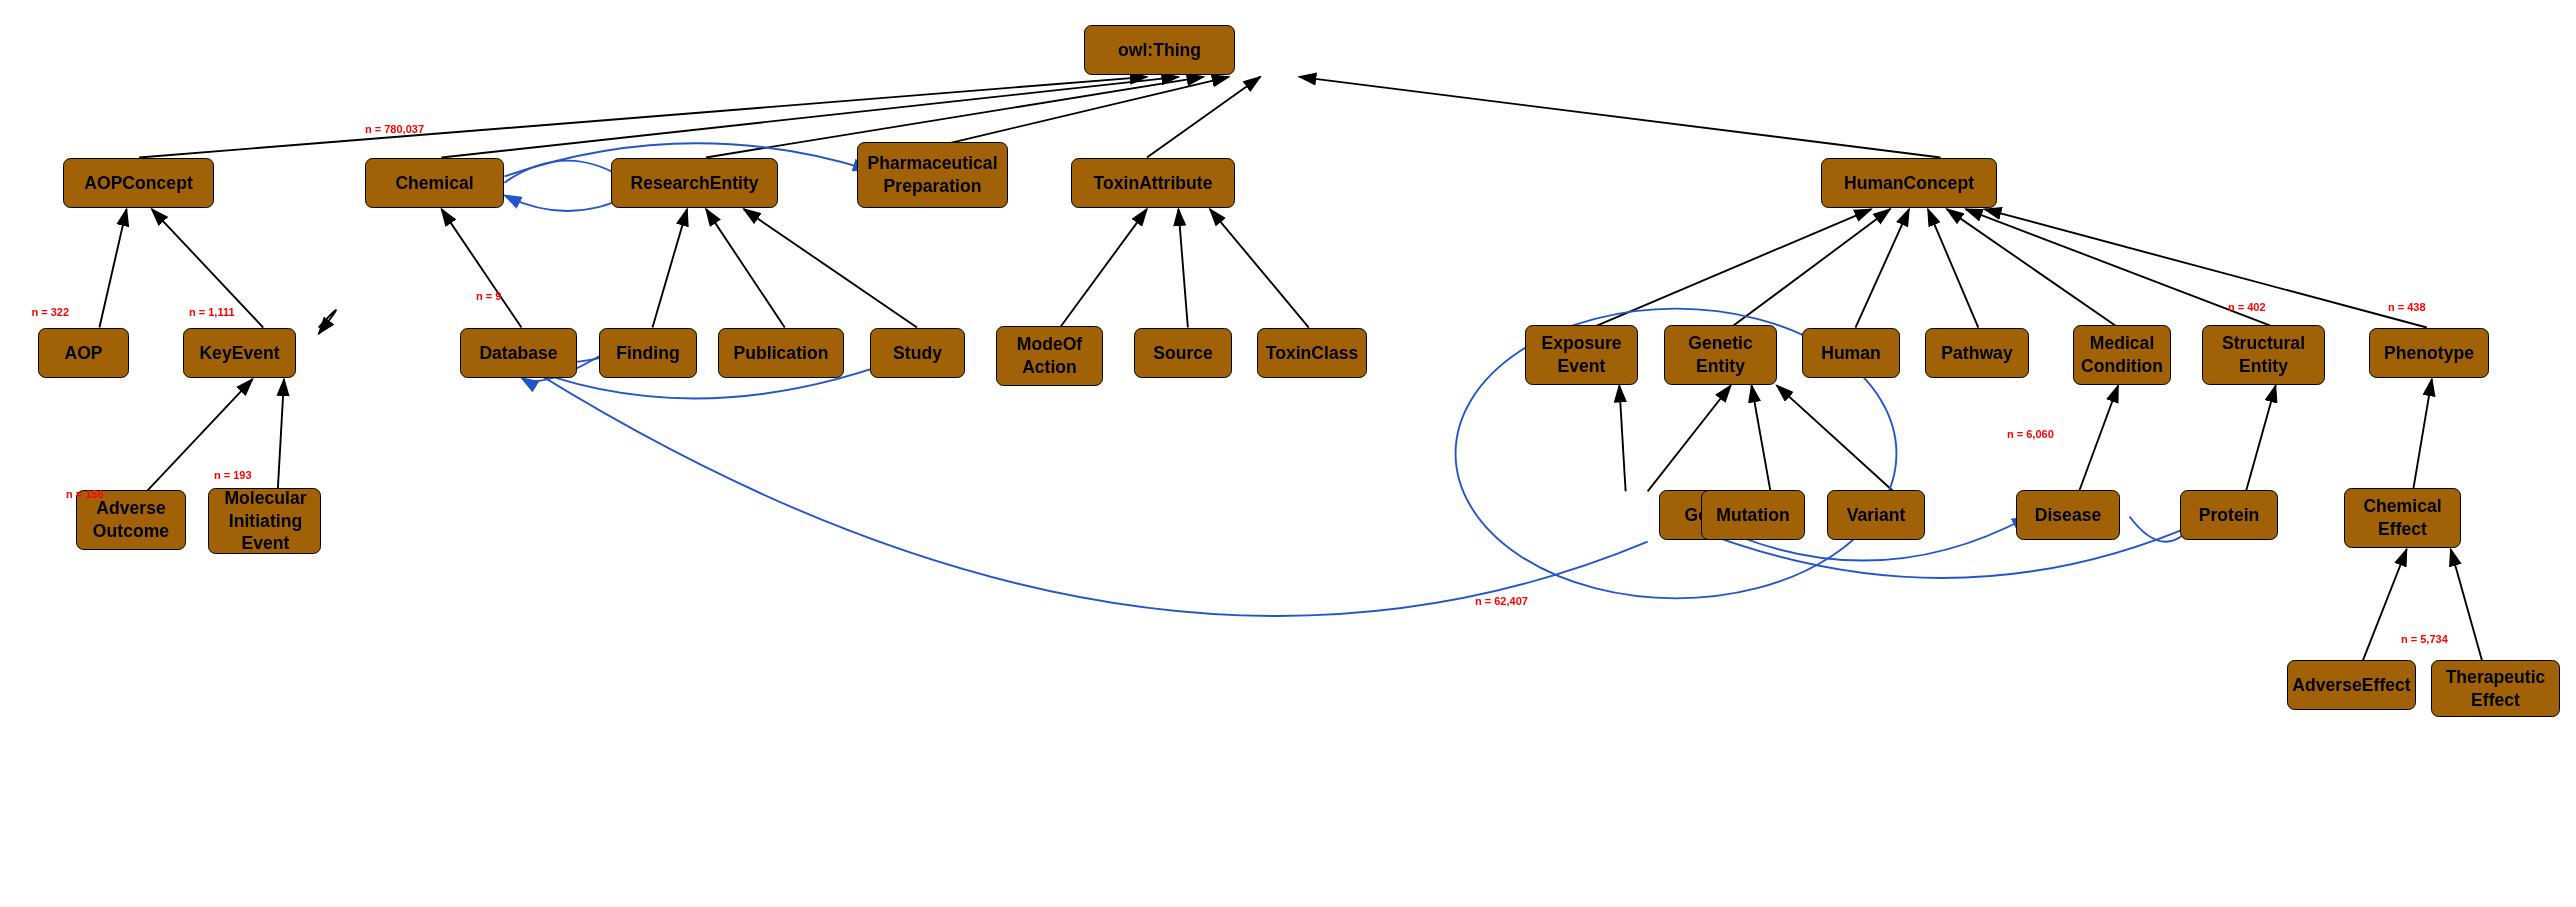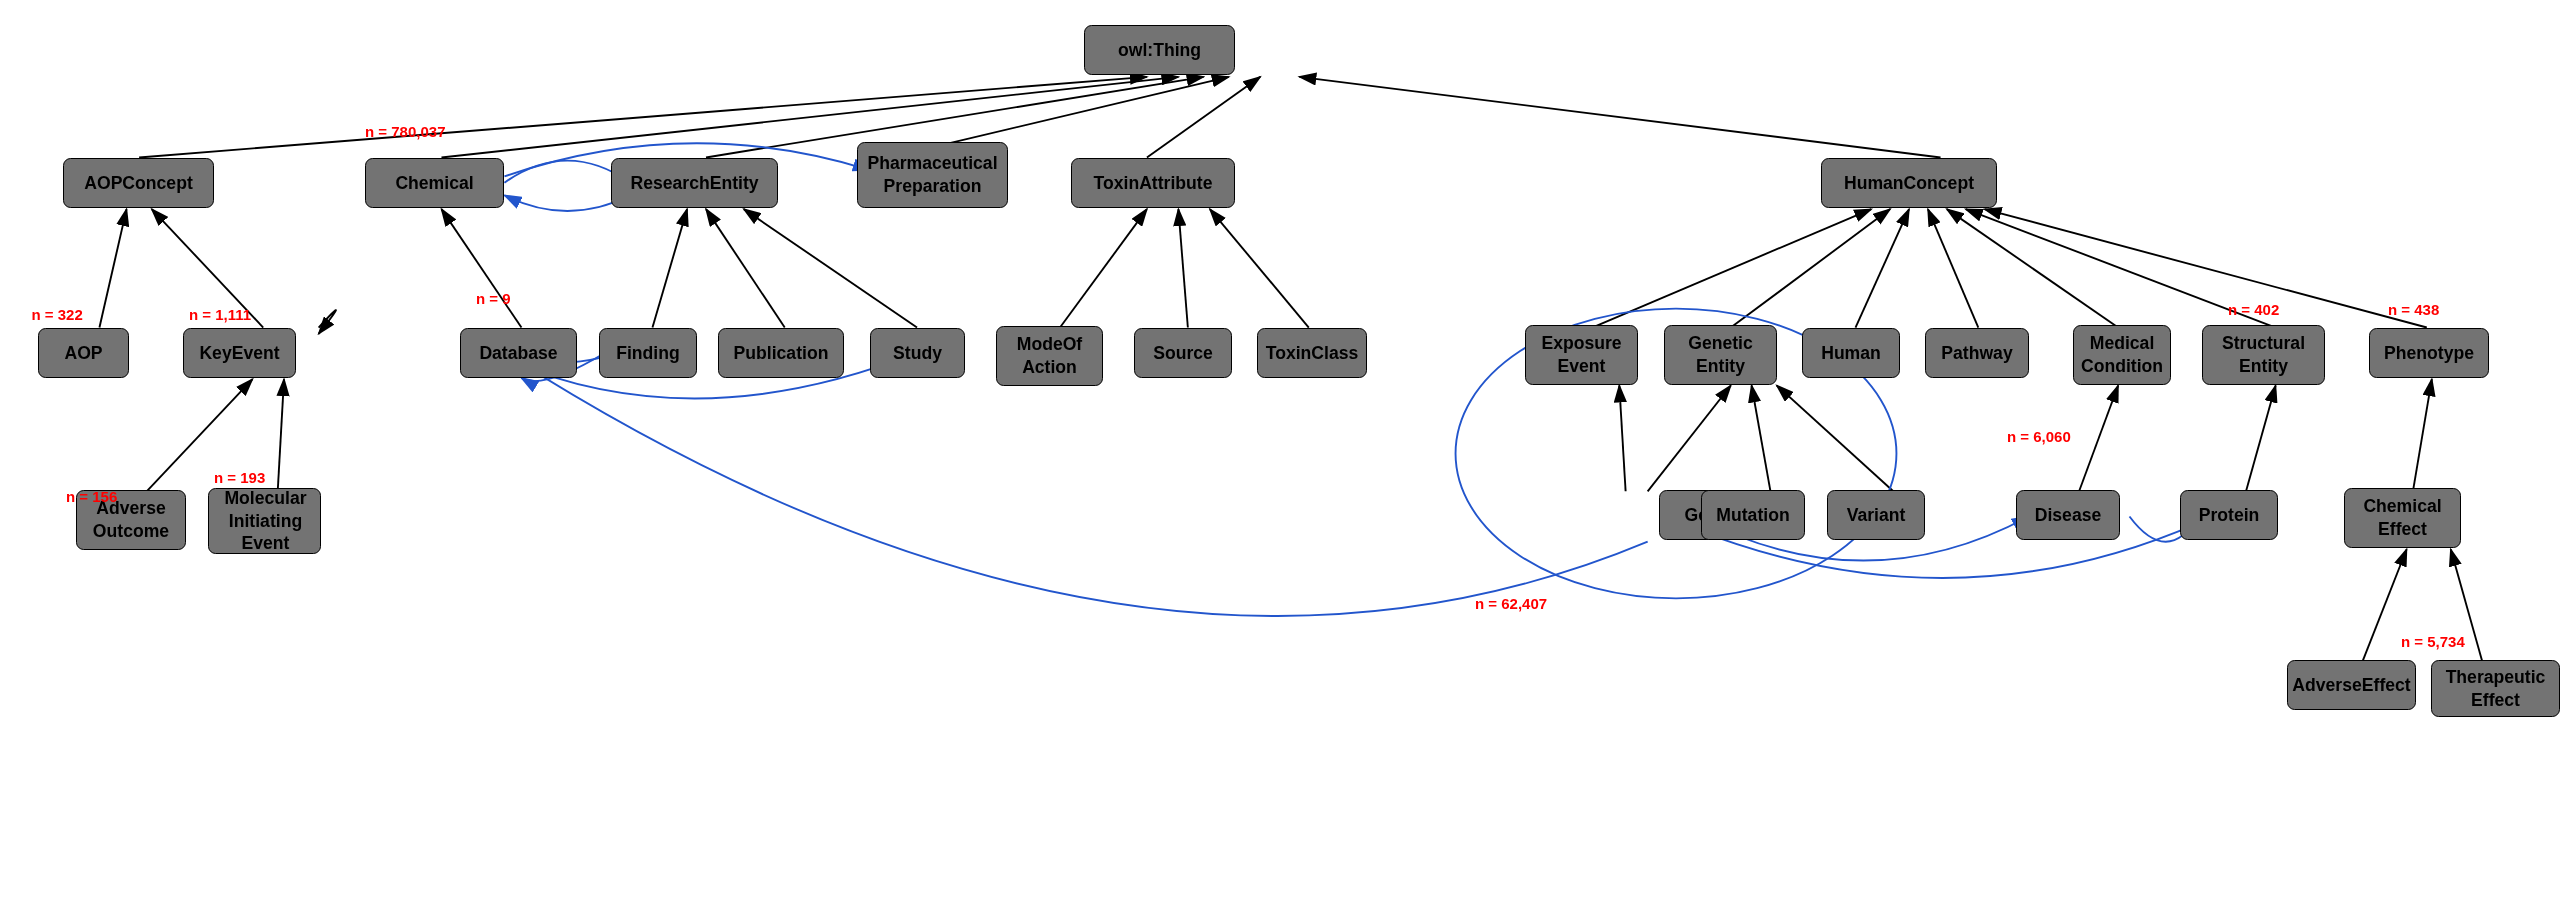--- a/index.html
+++ b/index.html
@@ -14,34 +14,34 @@
     svg {
       position: absolute;
       top: 0; left: 0;
       width: 2576px;
       height: 907px;
     }
     .node-box {
       position: absolute;
       border: 1.9px solid #000;
       border-radius: 7.6px;
-      background: #737373;
+      background: #a16207;
       display: flex;
       align-items: center;
       justify-content: center;
       text-align: center;
       font-size: 17.6px;
       font-weight: bold;
       padding: 6.3px 10px;
       z-index: 10;
     }
     .count-label {
       position: absolute;
       color: #ff0000;
-      font-size: 15px;
+      font-size: 11px;
       font-weight: bold;
       z-index: 20;
     }
   </style>
 </head>
 <body>
 
 <svg id="diagram-svg" xmlns="http://www.w3.org/2000/svg" viewBox="0 0 4088 1440" width="2576" height="907">
   <defs>
     <marker id="arrow-black" markerWidth="10" markerHeight="7" refX="9" refY="3.5" orient="auto">

